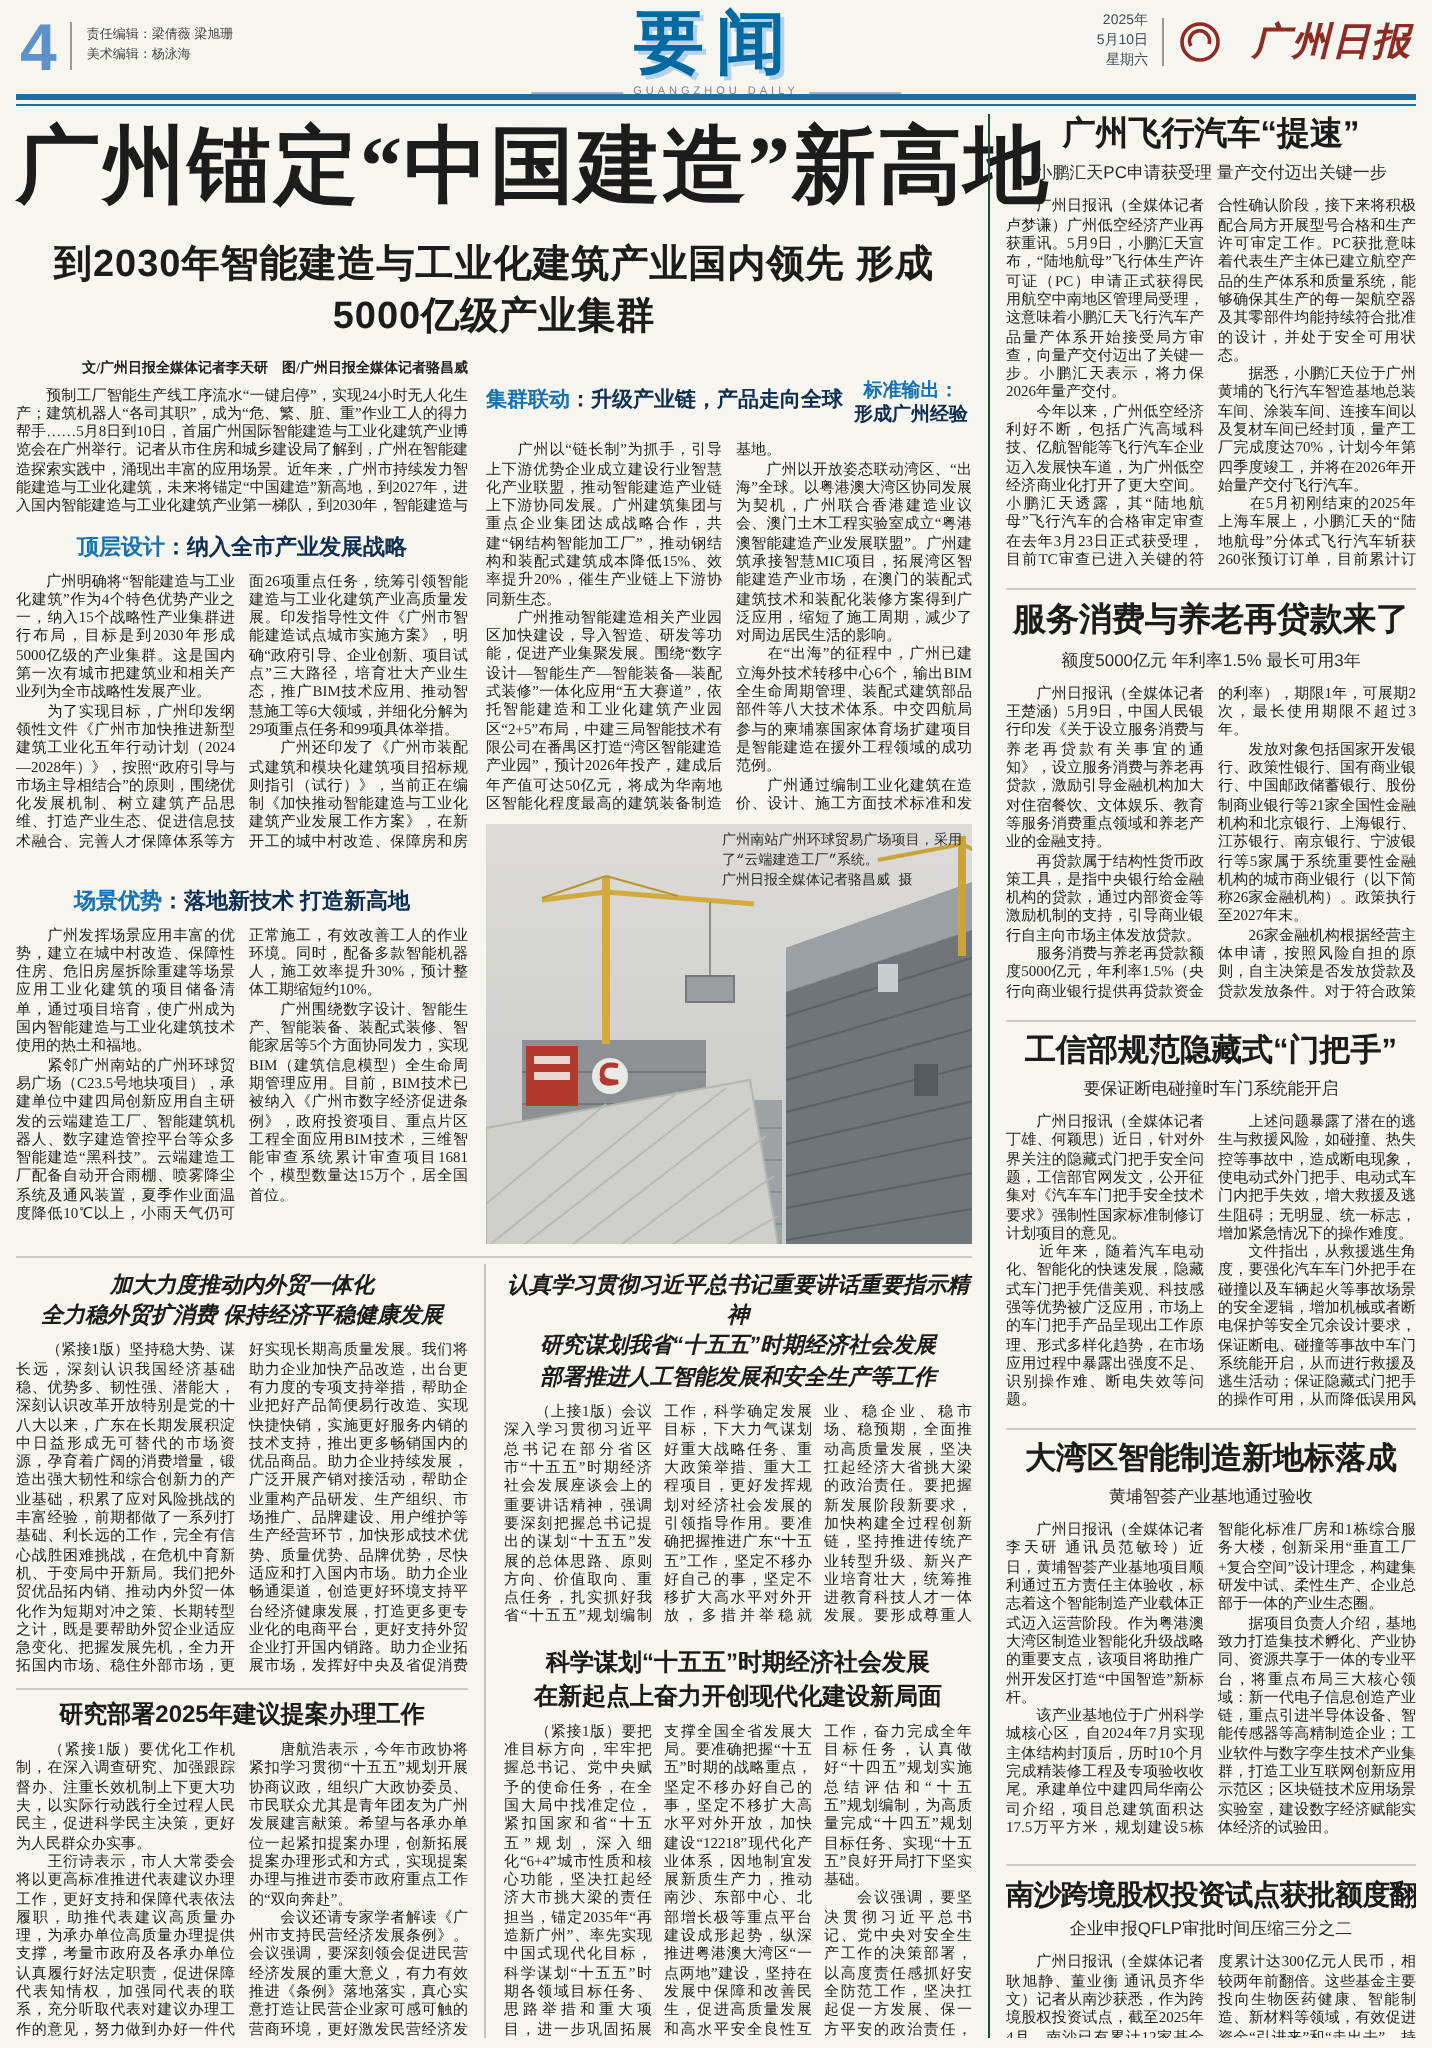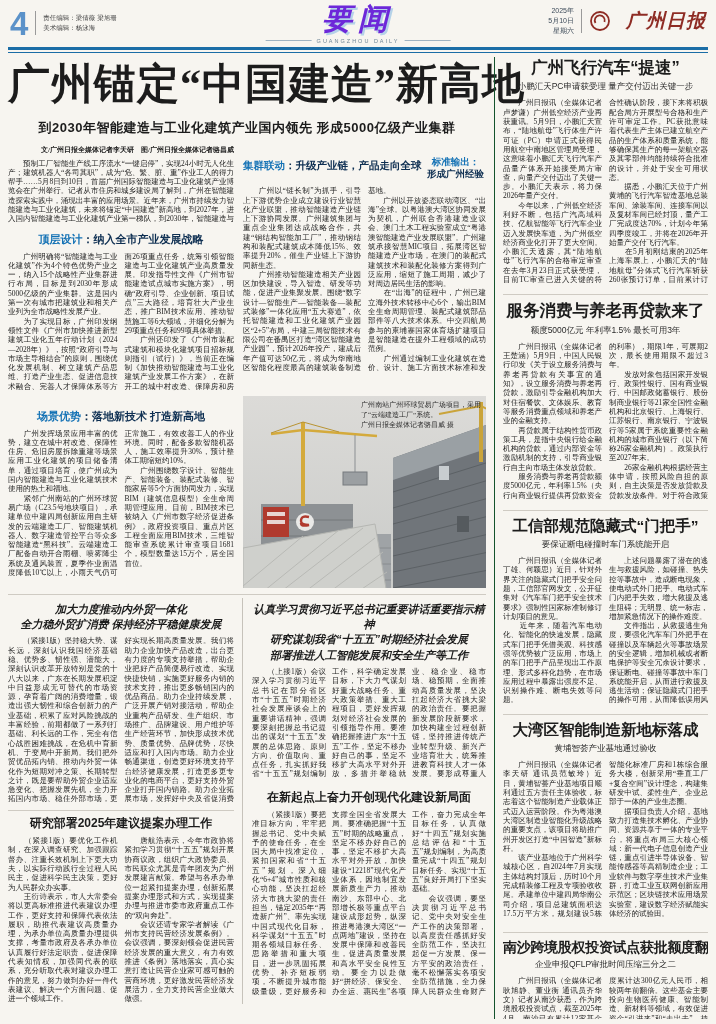--- a/index.html
+++ b/index.html
@@ -8,52 +8,52 @@
     width:716px; height:1024px; margin:0 auto; background:#f7f5f0;
     font-family:"Liberation Serif", serif; color:#1c1c1c; overflow:hidden; position:relative;
   }
   
   .masthead { height:46px; position:relative; padding:4px 10px 0; }
   .mh-left { display:flex; align-items:center; gap:7px; height:38px; }
   .page-num { font-family:"Liberation Sans",sans-serif; font-size:33px; font-weight:bold; color:#5b92c9; line-height:1; }
   .vrule { width:1px; background:#9a9a9a; height:24px; }
   .editors { font-size:6.5px; color:#444; line-height:1.6; font-family:"Liberation Sans",sans-serif; }
   .mh-center { position:absolute; left:50%; top:2px; transform:translateX(-50%); text-align:center; }
-  .sec-title { font-size:30px; font-weight:900; color:#6d28d9; letter-spacing:6px; text-shadow:2px 2px 0 #b5d2e8; line-height:1.15;font-style:italic; }
+  .sec-title { font-size:35px; font-weight:900; color:#0369a1; letter-spacing:6px; text-shadow:2px 2px 0 #b5d2e8; line-height:1.15; }
   .sec-sub { display:flex; align-items:center; gap:5px; justify-content:center; margin-top:1px; }
   .sec-sub .ln { width:46px; height:1px; background:#9fb3c2; }
   .sec-sub .txt { font-family:"Liberation Sans",sans-serif; font-size:5.5px; letter-spacing:2px; color:#6f8596; }
   .mh-right { position:absolute; right:10px; top:6px; display:flex; align-items:center; gap:7px; }
   .dateblock { font-size:7px; color:#3e4c5a; text-align:right; line-height:1.4; font-family:"Liberation Sans",sans-serif; }
   .paper-logo { display:flex; align-items:center; gap:3px; }
   .paper-name { font-size:19px; font-weight:bold; font-style:italic; color:#8e2c24; letter-spacing:1px;margin-left:12px; }
   .mh-rule { margin:1px 8px 0; border-top:3px solid #1b6da6; border-bottom:1px solid #1b6da6; height:6px; }
   
   .content { display:flex; padding:4px 8px 0; gap:8px; height:966px; overflow:hidden; }
   .main-zone { width:478px; flex:none; }
   .rail { flex:1; border-left:1px solid #14532d; padding-left:8px; overflow:hidden; }
   
   .h1 { font-size:42px; font-weight:900; text-align:center; line-height:1.3; letter-spacing:1px; white-space:nowrap; }
-  .deck { font-size:13px; font-weight:bold; text-align:center; margin:7px 0 5px; letter-spacing:.5px; font-family:"Liberation Sans",sans-serif; }
+  .deck { font-size:19px; font-weight:bold; text-align:center; margin:7px 0 5px; letter-spacing:.5px; font-family:"Liberation Sans",sans-serif; }
   .top-strip { display:flex; gap:9px; height:446px; overflow:hidden; }
   .colA { width:226px; flex:none; }
   .colMid { flex:1; min-width:0; }
   .byline { font-size:7px; font-weight:bold; text-align:right; color:#222; margin:3px 0 4px; }
   .body { font-size:7.5px; line-height:1.24; text-align:justify; white-space:pre-line; overflow:hidden; color:#1d1d1d; }
   .cols2 { column-count:2; column-gap:7px; }
   .cols3 { column-count:3; column-gap:6px; }
   .intro { height:64px; }
   .b1 { height:148px; } .b2 { height:176px; } .bmid { height:192px; }
   .kicker { text-align:center; font-weight:bold; font-size:11px; margin:9px 0 5px; font-family:"Liberation Sans",sans-serif; white-space:nowrap; }
   .blue { color:#1472b5; } .dark { color:#0e2f52; }
   .kickrow { display:flex; align-items:flex-start; margin:14px 0 5px; }
   .k-main { flex:1; font-size:10.5px; font-weight:bold; font-family:"Liberation Sans",sans-serif; white-space:nowrap; padding-top:3px; }
   .k-std { width:68px; flex:none; text-align:center; font-size:9.5px; font-weight:bold; line-height:1.35; font-family:"Liberation Sans",sans-serif; }
   
-  .photo-wrap { position:relative; height:222px; margin-top:18px; background:#fdba74; overflow:hidden; }
+  .photo-wrap { position:relative; height:222px; margin-top:0; background:#fdba74; overflow:hidden;font-family:Liberation Mono, monospace; }
   .photo-cap { position:absolute; top:5px; right:5px; width:120px; font-size:7px; line-height:1.4; color:#2a2a2a; text-align:justify; white-space:pre-line; }
   
   .hdiv { border-top:1px solid #cfcbc3; margin:6px 0 3px; }
   .bstrip { display:flex; gap:0; }
   .colA-b { width:226px; flex:none; }
   .colMid-b { flex:1; min-width:0; border-left:1px solid #c6c2ba; margin-left:8px; padding-left:9px; }
   .bt { font-weight:bold; text-align:center; line-height:1.4; margin:4px 0 4px; font-family:"Liberation Sans",sans-serif; }
   .bt-11 { font-size:11px;font-style:italic; } .bt-12 { font-size:12px; }
   .lb1 { height:168px; } .lb2 { height:168px; }
   .mb1 { height:118px; } .mb2 { height:190px; }
@@ -250,20 +250,21 @@
             <div class="bt bt-11">
               <div>认真学习贯彻习近平总书记重要讲话重要指示精神</div>
               <div>研究谋划我省“十五五”时期经济社会发展</div>
               <div>部署推进人工智能发展和安全生产等工作</div>
             </div>
             <div class="body cols3 mb1">　　（上接1版）会议深入学习贯彻习近平总书记在部分省区市“十五五”时期经济社会发展座谈会上的重要讲话精神，强调要深刻把握总书记提出的谋划“十五五”发展的总体思路、原则方向、价值取向、重点任务，扎实抓好我省“十五五”规划编制工作，科学确定发展目标，下大力气谋划好重大战略任务、重大政策举措、重大工程项目，更好发挥规划对经济社会发展的引领指导作用。要准确把握推进广东“十五五”工作，坚定不移办好自己的事，坚定不移扩大高水平对外开放，多措并举稳就业、稳企业、稳市场、稳预期，全面推动高质量发展，坚决扛起经济大省挑大梁的政治责任。要把握新发展阶段新要求，加快构建全过程创新链，坚持推进传统产业转型升级、新兴产业培育壮大，统筹推进教育科技人才一体发展。要形成尊重人民作为根本价值取向，加力推进“百县千镇万村高质量发展工程”，大力推动城乡融合发展，稳步增加城乡居民收入，更好促进区域协调发展、乡村全面振兴和城乡融合发展。
 　　会议深入学习贯彻习近平总书记对辽宁辽阳市白塔区一饭店火灾事故作出的重要指示精神，强调要坚持人民至上、生命至上，以“隐患排查年”“质量管理年”行动为抓手，突出抓好水上交通安全管理，全面开展消防隐患排查整治，全力压实安全生产责任，坚决防范遏制重特大事故发生。要立足防大汛、抗大险、救大灾，强化预报预警和应急响应联动，加强强对流天气、暴雨、洪水、地质灾害、台风等防御措施，全力做好校园安全管理，保障人民群众生命财产安全和社会大局稳定。</div>
           </article>
           <article>
             <div class="bt bt-12">
+              <div>科学谋划“十五五”时期经济社会发展</div>
               <div>在新起点上奋力开创现代化建设新局面</div>
             </div>
             <div class="body cols3 mb2">　　（紧接1版）要把准目标方向，牢牢把握总书记、党中央赋予的使命任务，在全国大局中找准定位，紧扣国家和省“十五五”规划，深入细化“6+4”城市性质和核心功能，坚决扛起经济大市挑大梁的责任担当，锚定2035年“再造新广州”、率先实现中国式现代化目标，科学谋划“十五五”时期各领域目标任务、思路举措和重大项目，进一步巩固拓展优势、补齐短板弱项，不断提升城市能级量级，更好服务和支撑全国全省发展大局。要准确把握“十五五”时期的战略重点，坚定不移办好自己的事，坚定不移扩大高水平对外开放，加快建设“12218”现代化产业体系，因地制宜发展新质生产力，推动南沙、东部中心、北部增长极等重点平台建设成形起势，纵深推进粤港澳大湾区“一点两地”建设，坚持在发展中保障和改善民生，促进高质量发展和高水平安全良性互动。要全力以赴做好“拼经济、保安全、办全运、惠民生”各项工作，奋力完成全年目标任务，认真做好“十四五”规划实施总结评估和“十五五”规划编制，为高质量完成“十四五”规划目标任务、实现“十五五”良好开局打下坚实基础。
 　　会议强调，要坚决贯彻习近平总书记、党中央对安全生产工作的决策部署，以高度责任感抓好安全防范工作，坚决扛起促一方发展、保一方平安的政治责任，毫不松懈落实各项安全防范措施，全力保障人民群众生命财产安全和社会大局稳定。要全面排查整治水上安全隐患，完善渡运、渡口安全管理制度，细化水上交通突发事件应急预案，加强涉水涉危等重点领域安全管控，强化珠江夜游、龙舟竞渡等水上活动安全保障。要坚持严从实抓好安全生产和公共安全，盯紧盯牢城乡结合部、城中村、电动自行车等重点领域，以及“九小场所”、高层建筑等重点场所，严格落实人防、物防、技防各项措施，加大力度排查化解社会矛盾纠纷，牢牢守住不发生重特大安全事故底线。要立足防大汛抗大险救大灾，加强极端恶劣天气监测预报预警，强化城市内涝治理和北部山区山洪、地质灾害防范，筑牢守护市民群众安全。要坚持党政同责、一岗双责，压实各类主体安全生产责任、监督管理责任、属地安全责任，加强教育引导，增强市民群众安全意识与避险防灾能力，织密全社会安全防护网。</div>
           </article>
         </div>
       </div>
     </section>
 
     <aside class="rail">

